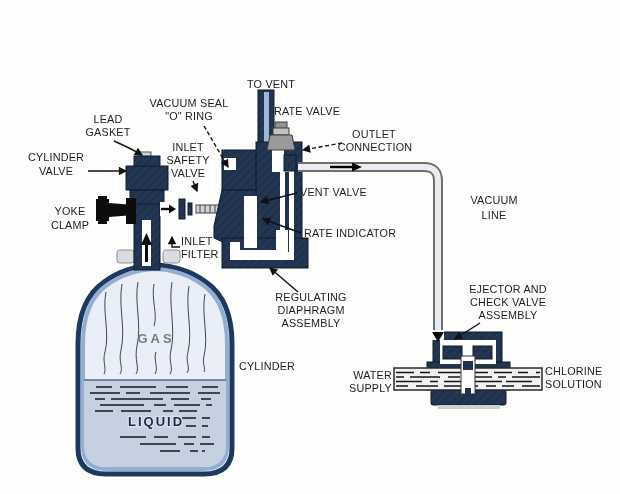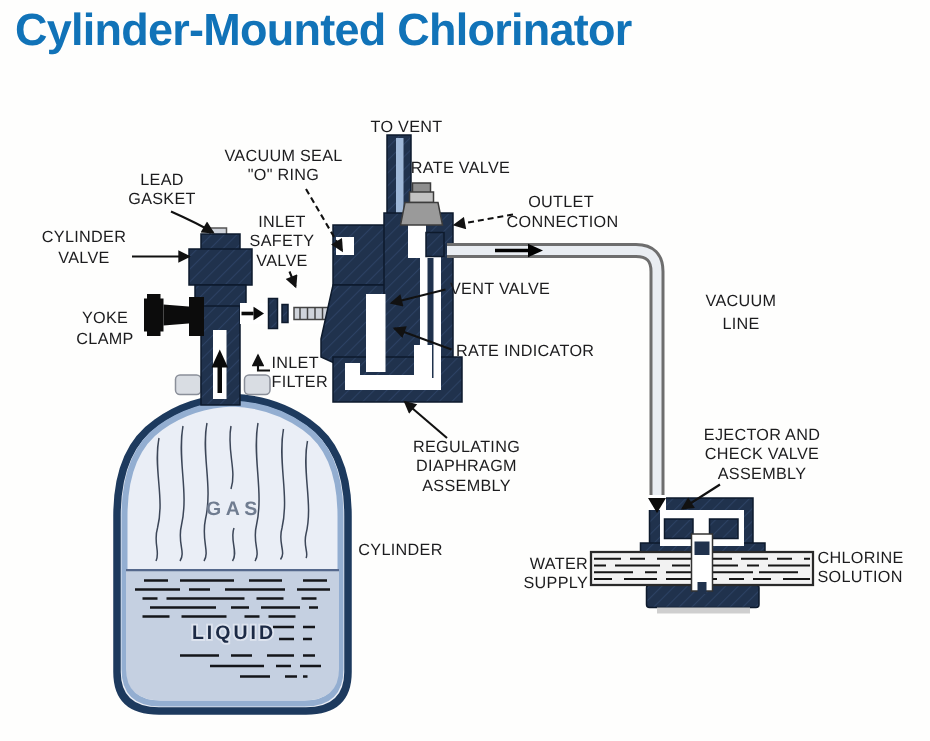--- a/index.html
+++ b/index.html
@@ -38,21 +38,20 @@
   text.liq{font-size:13px;letter-spacing:2px;fill:#1c2a45;font-weight:bold;paint-order:stroke;stroke:#dde3ee;stroke-width:2.5px;}
   .leader{stroke:#111;stroke-width:1.4;fill:none;}
   .leader.dash{stroke-dasharray:4 2.6;}
   .dk{fill:url(#hx);stroke:#0d1a2c;stroke-width:1;}
   .wh{fill:#ffffff;stroke:none;}
 </style>
 </head>
 <body>
 
 <div class="page">
-  <h1 class="title">Cylinder-Mounted Chlorinator</h1>
 
   <svg width="620" height="494" viewBox="0 0 620 494">
     <defs>
       <pattern id="hx" width="6" height="6" patternUnits="userSpaceOnUse" patternTransform="rotate(45)">
         <rect width="6" height="6" fill="var(--body-navy,#20324d)"></rect>
         <line x1="0" y1="0" x2="0" y2="6" stroke="#2c4163" stroke-width="1.4"></line>
       </pattern>
       <marker id="ah" viewBox="0 0 10 10" refX="8.5" refY="5" markerWidth="7.5" markerHeight="6" orient="auto">
         <path d="M0,0 L10,5 L0,10 Z" fill="#111"></path>
       </marker>

